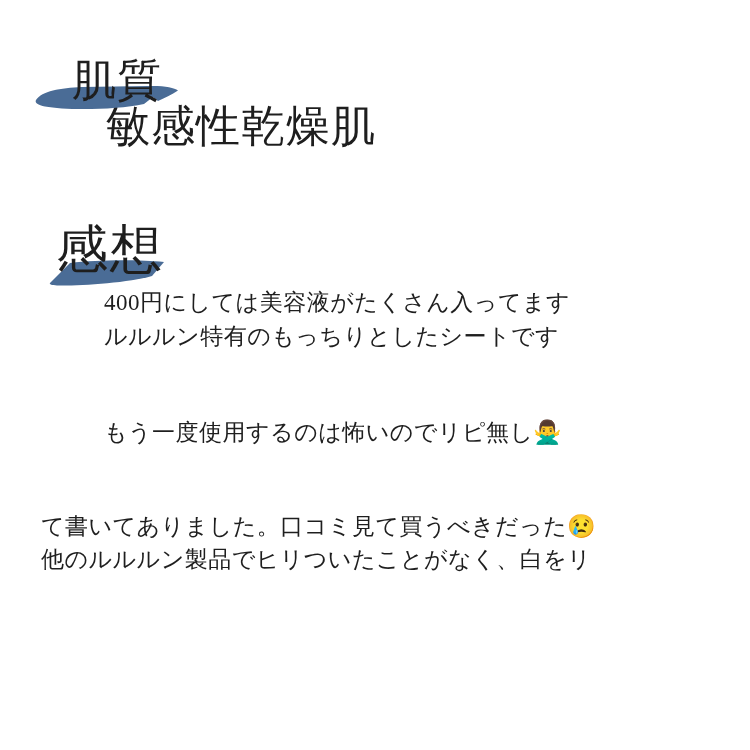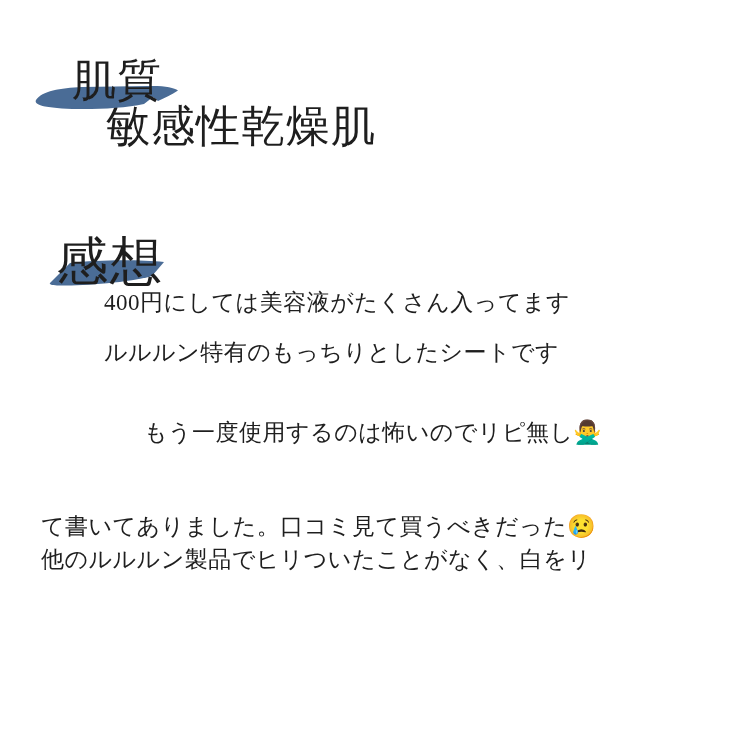--- a/index.html
+++ b/index.html
@@ -10,21 +10,21 @@
     background: #ffffff;
     overflow: hidden;
     font-family: "Liberation Serif", "DejaVu Serif", serif;
     color: #1e1e1e;
   }
   .abs { position: absolute; white-space: nowrap; }
   .heading { font-weight: 400; z-index: 2; }
   .brush { position: absolute; z-index: 1; }
   .h1 { left: 72px; top: 56px; font-size: 44px; line-height: 50px; letter-spacing: 1px; }
   .sub1 { left: 106px; top: 103px; font-size: 44px; line-height: 48px; letter-spacing: 1px; }
-  .h2 { left: 56px; top: 232px; font-size: 52px; line-height: 60px; letter-spacing: 2px; }
+  .h2 { left: 56px; top: 220px; font-size: 52px; line-height: 60px; letter-spacing: 2px; }
   .body-line { font-size: 23px; line-height: 33px; letter-spacing: 0.5px; z-index: 2; }
   .stroke1 { left: 34px; top: 84px; }
   .stroke2 { left: 48px; top: 258px; }
 </style>
 </head>
 <body>
 
 <div class="canvas">
 
   <svg class="brush stroke1" width="146" height="27" viewBox="0 0 146 27" aria-hidden="true">
@@ -35,20 +35,20 @@
 
   <div class="abs sub1">敏感性乾燥肌</div>
 
   <svg class="brush stroke2" width="120" height="30" viewBox="0 0 120 30" aria-hidden="true">
     <path d="M2,25 L22,5 C50,1.5 92,1.5 116,4 L104,18 C80,25 30,28 9,27.5 C4,27 1,26.5 2,25 Z" fill="#4a6c96"></path>
   </svg>
 
   <div class="abs heading h2">感想</div>
 
   <div class="abs body-line" style="left:104px; top:286px;">400円にしては美容液がたくさん入ってます</div>
-  <div class="abs body-line" style="left:104px; top:320px;margin-top:16px;">ルルルン特有のもっちりとしたシートです</div>
+  <div class="abs body-line" style="left:104px; top:320px;">ルルルン特有のもっちりとしたシートです</div>
 
-  <div class="abs body-line" style="left:104px; top:416px;margin-left:40px;">もう一度使用するのは怖いのでリピ無し🙅‍♂️</div>
+  <div class="abs body-line" style="left:104px; top:416px;">もう一度使用するのは怖いのでリピ無し🙅‍♂️</div>
 
   <div class="abs body-line" style="left:41px; top:510px;">て書いてありました。口コミ見て買うべきだった😢</div>
   <div class="abs body-line" style="left:41px; top:543px;">他のルルルン製品でヒリついたことがなく、白をリ</div>
 
 </div>
 
 </body></html>

